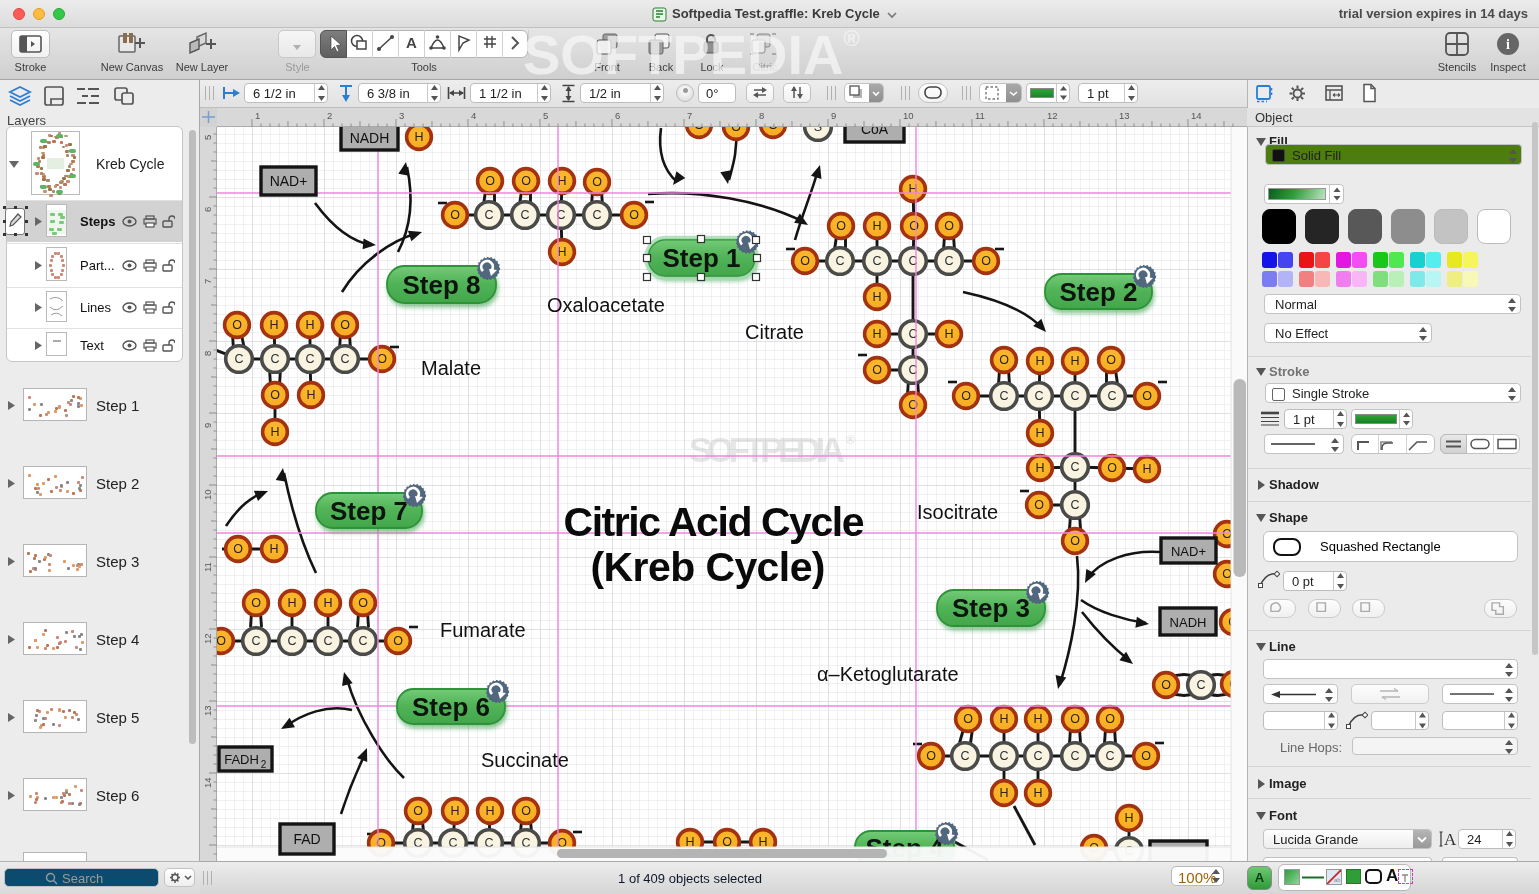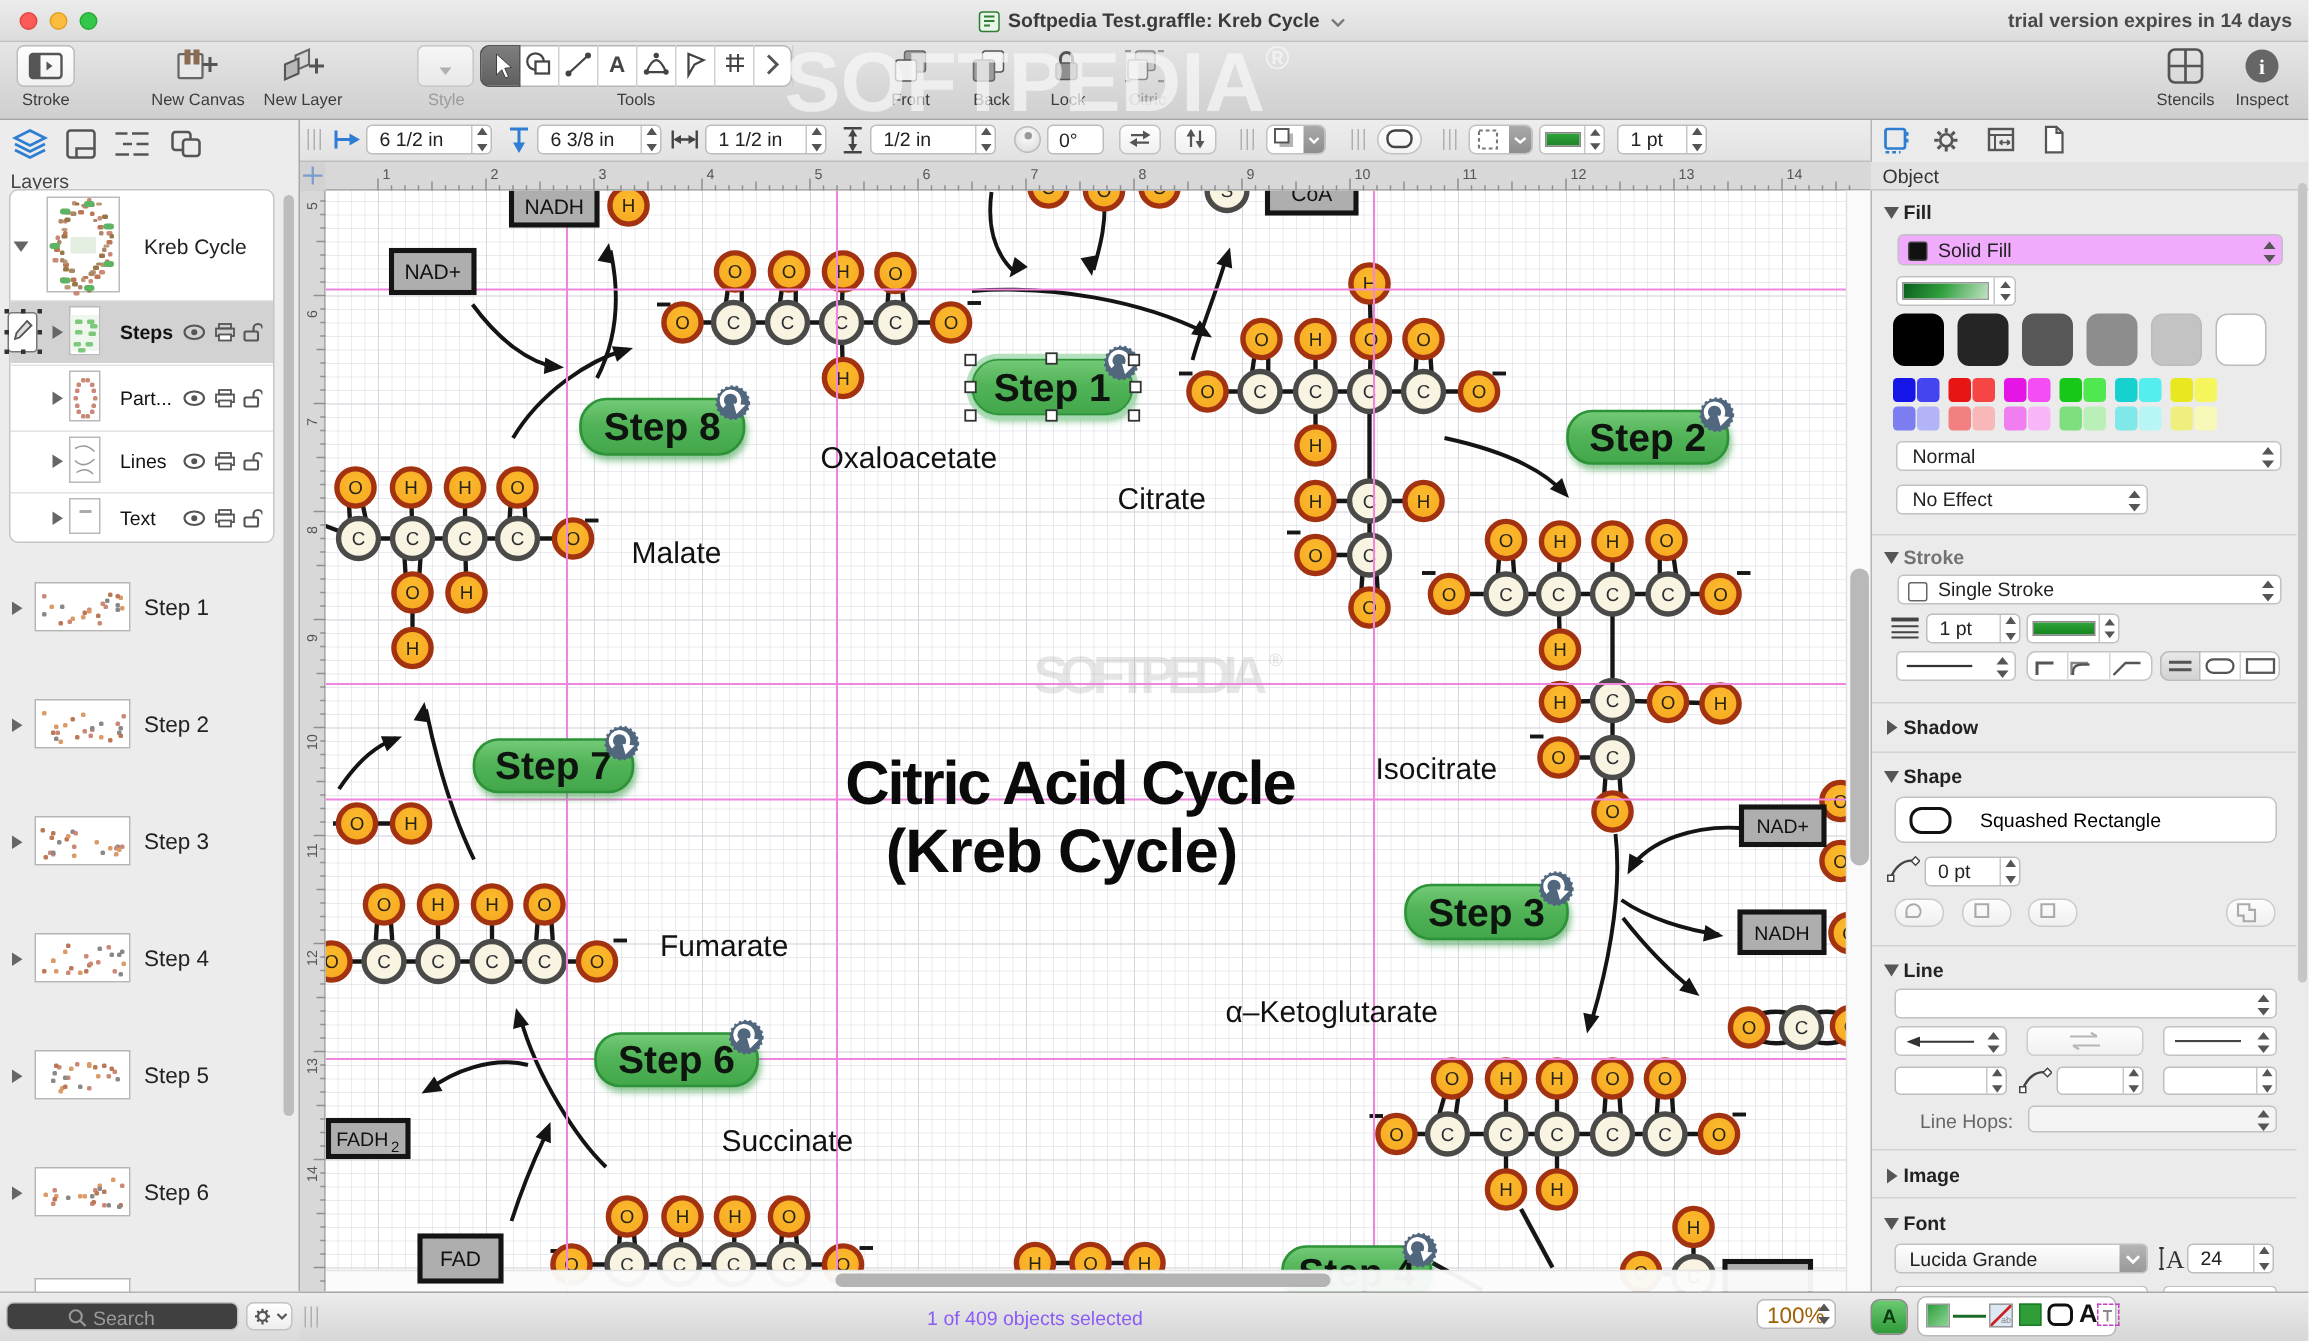--- a/index.html
+++ b/index.html
@@ -1132,21 +1132,21 @@
 <div class="abs" style="left:68.24234572556051px;top:801.9206240039766px;width:3px;height:3px;background:#c87;border-radius:1px"></div>
 <div class="abs" style="left:52.25484243376033px;top:796.1897187979375px;width:3px;height:3px;background:#d96;border-radius:1px"></div>
 <div class="abs" style="left:62.82887890966738px;top:794.3962939886749px;width:3px;height:3px;background:#b75;border-radius:1px"></div>
 <div class="abs" style="left:60.06970504690701px;top:796.3443897090335px;width:3px;height:3px;background:#888;border-radius:1px"></div>
 <div class="abs" style="left:33.62104642632652px;top:800.6454041382093px;width:3px;height:3px;background:#c87;border-radius:1px"></div>
 <div class="abs" style="left:28.6766532279932px;top:795.2234487463362px;width:3px;height:3px;background:#d96;border-radius:1px"></div>
 <div class="abs" style="left:96px;top:787px;font-size:15px;color:#222">Step 6</div>
 <div class="abs" style="left:23px;top:852px;width:64px;height:12px;background:#fff;border:1px solid #b5b5b5;border-bottom:none"></div>
 <div class="abs" style="left:189px;top:130px;width:7px;height:614px;background:#bdbdbd;border-radius:4px"></div>
 <div class="abs" style="left:0;top:861px;width:200px;height:33px;background:linear-gradient(#ebebeb,#dadada);border-top:1px solid #b3b3b3"></div>
-<div class="abs" style="left:4px;top:868px;width:155px;height:19px;background:#404040;border:1px solid #c3c3c3;border-radius:5px">
+<div class="abs" style="left:4px;top:868px;width:155px;height:19px;background:#0c4a6e;border:1px solid #c3c3c3;border-radius:5px">
     <svg style="position:absolute;left:40px;top:3px" width="13" height="13" viewBox="0 0 13 13">
       <circle cx="5.5" cy="5.5" r="4" fill="none" stroke="#999" stroke-width="1.4"></circle>
       <line x1="8.5" y1="8.5" x2="12" y2="12" stroke="#999" stroke-width="1.4"></line>
     </svg>
     <div style="position:absolute;left:57px;top:2px;font-size:13px;color:#9a9a9a">Search</div>
   </div>
 <div class="abs" style="left:164px;top:868px;width:31px;height:19px;background:linear-gradient(#fff,#eee);border:1px solid #c3c3c3;border-radius:5px"><svg width="29" height="17" viewBox="0 0 29 17">
       <circle cx="10" cy="8.5" r="3" fill="none" stroke="#555" stroke-width="1.5"></circle>
       <g stroke="#555" stroke-width="1.5">
         <path d="M10 3.5 v2 M10 12 v2 M5 8.5 h2 M13 8.5 h2 M6.5 5 l1.4 1.4 M12 11 l1.4 1.4 M6.5 12 l1.4-1.4 M12 6 l1.4-1.4"></path>
@@ -1174,21 +1174,21 @@
     <path d="M10 1.5 v4 h4" fill="none" stroke="#555" stroke-width="1.5"></path>
   </svg>
 <div class="abs" style="left:1247px;top:108px;width:292px;height:19px;background:#e3e3e3;border-bottom:1px solid #c6c6c6">
     <div style="margin:2px 0 0 8px;font-size:13px;color:#333">Object</div>
   </div>
 <div class="abs" style="left:1532px;top:122px;width:6px;height:533px;background:#c6c6c6;border-radius:3px"></div>
 <svg class="abs" style="left:1255px;top:136px" width="12" height="12" viewBox="0 0 12 12">
     <polygon points="1,2 11,2 6,10" fill="#555"></polygon>
   </svg>
 <div class="abs" style="left:1269px;top:134px;font-size:13px;font-weight:bold;color:#222">Fill</div>
-<div style="position:absolute;left:1265px;top:156px;width:257px;height:21px;background:#f0abfc;border:1px solid #c2c2c2;border-radius:4px;box-sizing:border-box">
+<div style="position:absolute;left:1265px;top:144px;width:257px;height:21px;background:#4d7c0f;border:1px solid #c2c2c2;border-radius:4px;box-sizing:border-box">
     <div style="position:absolute;left:6px;top:4.0px;width:13px;height:13px;background:#111;border:1px solid #444;border-radius:2px"></div>
     <div style="position:absolute;left:26px;top:50%;transform:translateY(-50%);font-size:13px;color:#222;white-space:nowrap">Solid Fill</div>
     <svg style="position:absolute;right:3px;top:2.5px" width="10" height="16" viewBox="0 0 10 16">
       <polygon points="5,1 9,6 1,6" fill="#555"></polygon>
       <polygon points="5,15 9,10 1,10" fill="#555"></polygon>
     </svg>
   </div>
 <div class="abs" style="left:1264px;top:184px;width:80px;height:20px;background:#fff;border:1px solid #c2c2c2;border-radius:4px">
     <div style="position:absolute;left:3px;top:3px;width:58px;height:12px;background:linear-gradient(115deg,#0b5e1c,#2f9e3c 45%,#bfe3c2);border:1px solid #999"></div>
     <div style="position:absolute;right:0;top:0;width:14px;height:18px;border-left:1px solid #c8c8c8"><svg width="14" height="18" viewBox="0 0 14 18">
@@ -1435,21 +1435,21 @@
         <polygon points="6.5,1.0 3,6.0 10,6.0" fill="#555"></polygon>
         <polygon points="6.5,17.0 3,12.0 10,12.0" fill="#555"></polygon>
       </svg></div>
   </div>
 <div class="abs" style="left:1263px;top:857px;width:169px;height:5px;background:#fff;border:1px solid #c2c2c2;border-bottom:none;border-radius:4px 4px 0 0"></div>
 <div class="abs" style="left:1442px;top:857px;width:76px;height:5px;background:#fff;border:1px solid #c2c2c2;border-bottom:none;border-radius:4px 4px 0 0"></div>
 <div class="abs" style="left:200px;top:861px;width:1339px;height:33px;background:linear-gradient(#ececec,#d6d6d6);border-top:1px solid #a8a8a8"></div>
 <div class="abs" style="left:203px;top:871px;width:9px;height:14px;border-left:1.5px solid #b0b0b0;border-right:1.5px solid #b0b0b0">
     <div style="width:1.5px;height:100%;background:#b0b0b0;margin:0 auto"></div>
   </div>
-<div class="abs" style="left:540px;top:871px;width:300px;font-size:13px;color:#8b5cf6;text-align:center">1 of 409 objects selected</div>
+<div class="abs" style="left:540px;top:871px;width:300px;font-size:13px;color:#0f172a;text-align:center">1 of 409 objects selected</div>
 <div class="abs" style="left:1171px;top:866px;width:53px;height:20px;background:#fff;border:1px solid #b9b9b9;border-radius:5px">
     <div style="position:absolute;left:6px;top:2px;font-size:15px;color:#a16207">100%</div>
     <svg style="position:absolute;right:2px;top:1px" width="10" height="16" viewBox="0 0 10 16">
       <polygon points="5,1 9,6 1,6" fill="#555"></polygon>
       <polygon points="5,15 9,10 1,10" fill="#555"></polygon>
     </svg>
   </div>
 <div class="abs" style="left:1247px;top:866px;width:25px;height:24px;background:linear-gradient(#6cc973,#2f9a38);border:1px solid #8a8a8a;border-radius:6px;text-align:center"><span style="font-size:13px;font-weight:bold;color:#0c3a10;line-height:22px">A</span></div>
 <div class="abs" style="left:1278px;top:864px;width:133px;height:27px;background:#fff;border:1px solid #b9b9b9;border-radius:6px"></div>
 <div class="abs" style="left:1284px;top:869px;width:16px;height:16px;background:linear-gradient(135deg,#2f9e3c,#8fd598);border:1px solid #999"></div>

